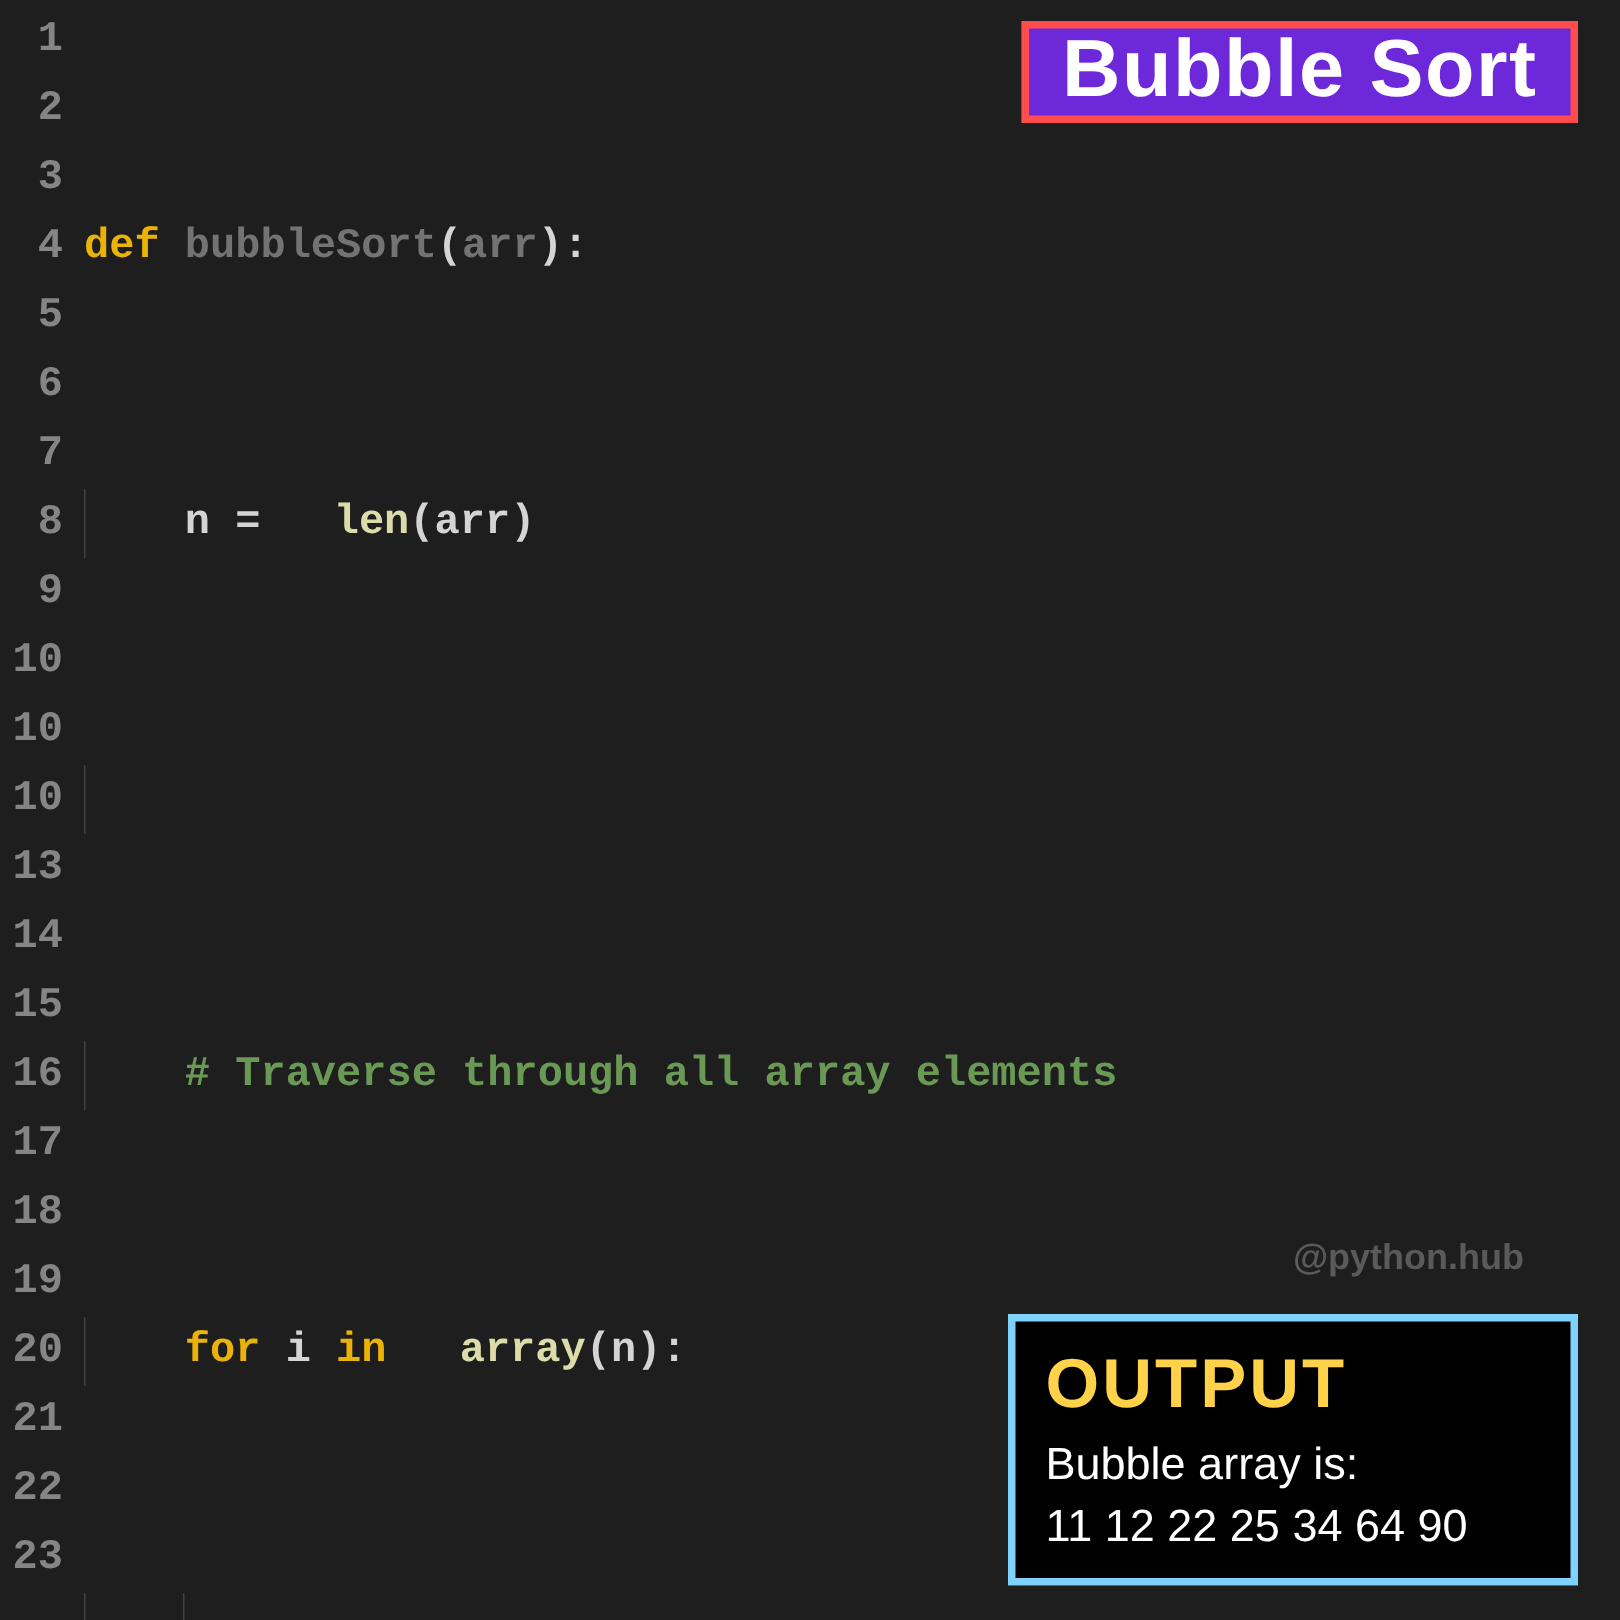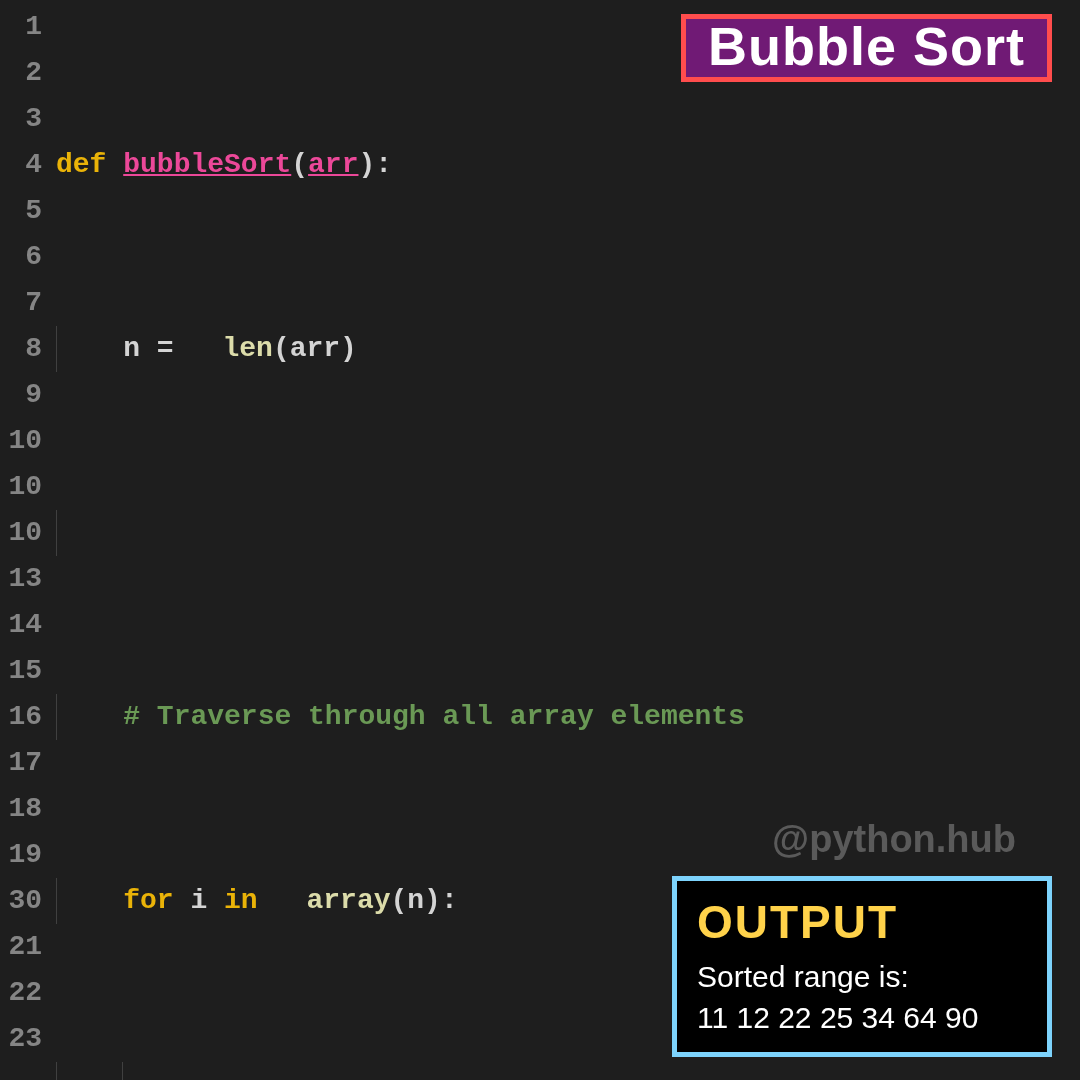--- a/index.html
+++ b/index.html
@@ -35,47 +35,47 @@
     position: relative;
   }
   .code .line { height: 46px; position: relative; }
   .indent-guide {
     position: absolute;
     top: 0; bottom: 0;
     width: 1px;
     background: #404040;
   }
   .kw      { color: #eab308; }
-  .ident   { color: #ec4899; text-decoration: underline; }
+  .ident   { color: #737373; }
   .fn      { color: #dcdcaa; margin-left: 32px; }
   .punct   { color: #d4d4d4; }
   .var     { color: #d4d4d4; }
   .comment { color: #6a9955; }
 
   .title-box {
     position: absolute;
     top: 14px;
     right: 28px;
     border: 5px solid #ff4d4d;
-    background: #701a75;
+    background: #6d28d9;
     color: #fff;
     font-family: Arial, Helvetica, sans-serif;
     font-size: 54px;
     font-weight: 900;
     padding: 4px 22px 8px 22px;
     letter-spacing: 1px;
   }
 
   .watermark {
     position: absolute;
     right: 64px;
     top: 816px;
     color: #5a5a5a;
     font-family: Arial, Helvetica, sans-serif;
-    font-size: 38px;
+    font-size: 24px;
     font-weight: bold;
   }
 
   .output-box {
     position: absolute;
     right: 28px;
     top: 876px;
     border: 5px solid #7dd3fc;
     background: #000;
     padding: 10px 20px 14px 20px;
@@ -114,21 +114,21 @@
     <div>10</div>
     <div>10</div>
     <div>10</div>
     <div>13</div>
     <div>14</div>
     <div>15</div>
     <div>16</div>
     <div>17</div>
     <div>18</div>
     <div>19</div>
-    <div>30</div>
+    <div>20</div>
     <div>21</div>
     <div>22</div>
     <div>23</div>
   </div>
 
   <div class="code">
     
     <div class="line"><span class="kw">def </span><span class="ident">bubbleSort</span><span class="punct">(</span><span class="ident">arr</span><span class="punct">)</span><span class="punct">:</span></div>
     
     <div class="line"><span class="indent-guide" style="left:0"></span><span>    </span><span class="var">n</span><span class="punct"> = </span><span class="fn">len</span><span class="punct">(</span><span class="var">arr</span><span class="punct">)</span></div>
@@ -176,15 +176,15 @@
     
   </div>
 </div>
 
 <div class="title-box">Bubble Sort</div>
 
 <div class="watermark">@python.hub</div>
 
 <div class="output-box">
   <div class="hdr">OUTPUT</div>
-  <div class="line1">Sorted range is:</div>
+  <div class="line1">Bubble array is:</div>
   <div class="line2">11 12 22 25 34 64 90</div>
 </div>
 
 </body></html>

